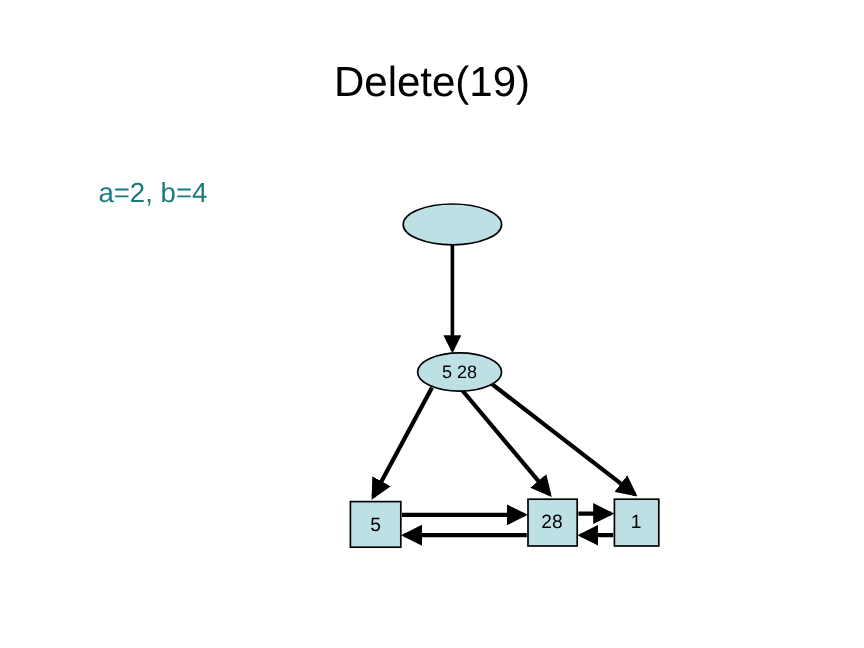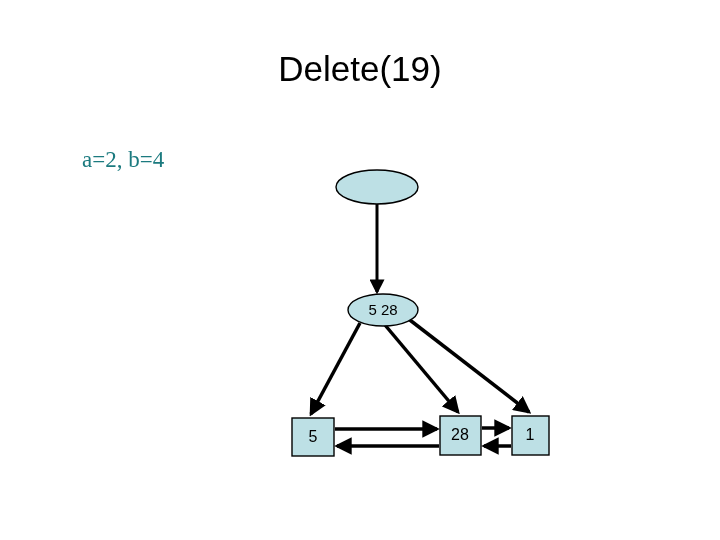--- a/index.html
+++ b/index.html
@@ -39,21 +39,21 @@
   }
 
   
   #annotation {
     position: absolute;
     left: 82px;
     top: 146px;
     font-size: 23px;
     line-height: 28px;
     color: #1b7a7f;
-    font-family: Liberation Serif, serif;
+    font-family: Liberation Sans, sans-serif;
     white-space: nowrap;
   }
 
   
   #diagram {
     position: absolute;
     left: 0;
     top: 0;
     width: 720px;
     height: 540px;

